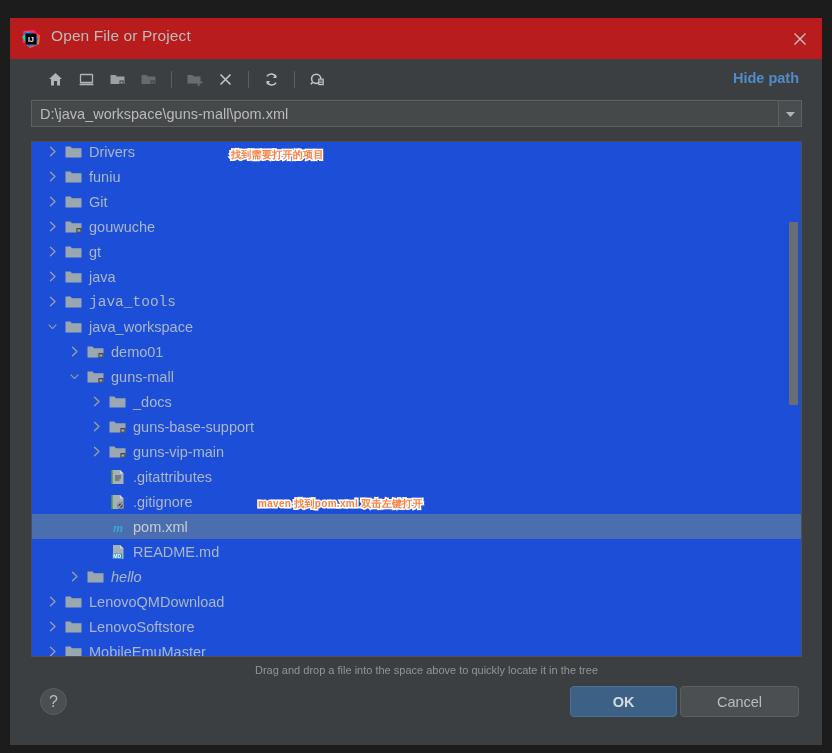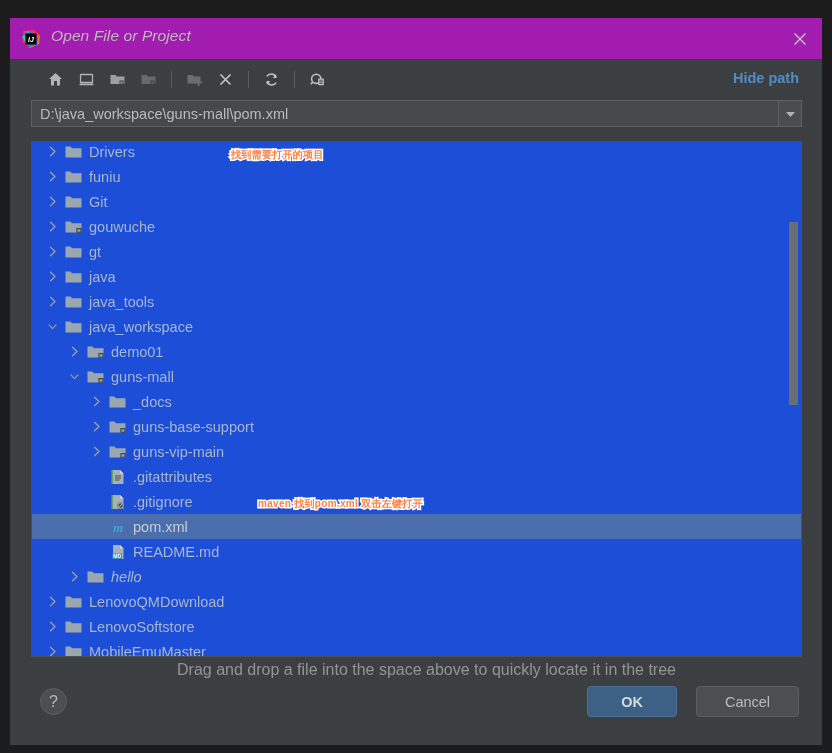--- a/index.html
+++ b/index.html
@@ -32,22 +32,21 @@
     flex-direction: column;
   }
 
   
   .titlebar {
     position: relative;
     height: 41px;
     flex: 0 0 41px;
     display: flex;
     align-items: center;
-    background: #a21caf;
-    font-style: italic;
+    background: #b91c1c;
   }
   .app-icon {
     position: absolute;
     left: 11px;
     top: 11px;
     width: 20px;
     height: 20px;
   }
   .title-text {
     position: absolute;
@@ -208,21 +207,21 @@
     background: #6b6e70;
     border-radius: 1px;
   }
 
   
   .hint {
     flex: 0 0 26px;
     display: flex;
     align-items: center;
     justify-content: center;
-    font-size: 16px;
+    font-size: 11px;
     color: #949494;
     white-space: nowrap;
     padding-left: 21px;
   }
 
   
   .footer {
     position: relative;
     flex: 0 0 62px;
   }
@@ -250,29 +249,29 @@
     border-radius: 4px;
     display: flex;
     align-items: center;
     justify-content: center;
     font-size: 14.5px;
     cursor: pointer;
     box-sizing: border-box;
   }
   .btn-ok {
     right: 145px;
-    width: 90px;
+    width: 107px;
     background: #3d6185;
     border: 1px solid #4b7099;
     color: #d6dade;
     font-weight: bold;
   }
   .btn-cancel {
     right: 23px;
-    width: 103px;
+    width: 119px;
     background: #4c4f51;
     border: 1px solid #5c5f61;
     color: #bbbbbb;
   }
 
   
   .anno {
     position: absolute;
     font-family: "Liberation Sans", sans-serif;
     font-weight: bold;
@@ -477,21 +476,21 @@
                 <path d="M2.5 1.2 L7 5.5 L2.5 9.8" stroke="#9aa0a6" stroke-width="1.3" fill="none" stroke-linecap="round" stroke-linejoin="round"></path>
               </svg>
             </span>
             <span class="ficon">
               <svg width="17" height="14" viewBox="0 0 17 14">
                 <path d="M0.5 1.5 L5.5 1.5 L6.9 3.2 L16.5 3.2 L16.5 12.5 L0.5 12.5 Z" fill="#9aa7b0"></path>
               </svg>
             </span>
             <span class="label">java</span>
           </div>
-          <div class="row" style="padding-left: 16px;">
+          <div class="row" style="padding-left: 16px; font-family: Liberation Mono, monospace;">
             <span class="arrow">
               <svg width="9" height="11" viewBox="0 0 9 11">
                 <path d="M2.5 1.2 L7 5.5 L2.5 9.8" stroke="#9aa0a6" stroke-width="1.3" fill="none" stroke-linecap="round" stroke-linejoin="round"></path>
               </svg>
             </span>
             <span class="ficon">
               <svg width="17" height="14" viewBox="0 0 17 14">
                 <path d="M0.5 1.5 L5.5 1.5 L6.9 3.2 L16.5 3.2 L16.5 12.5 L0.5 12.5 Z" fill="#9aa7b0"></path>
               </svg>
             </span>

